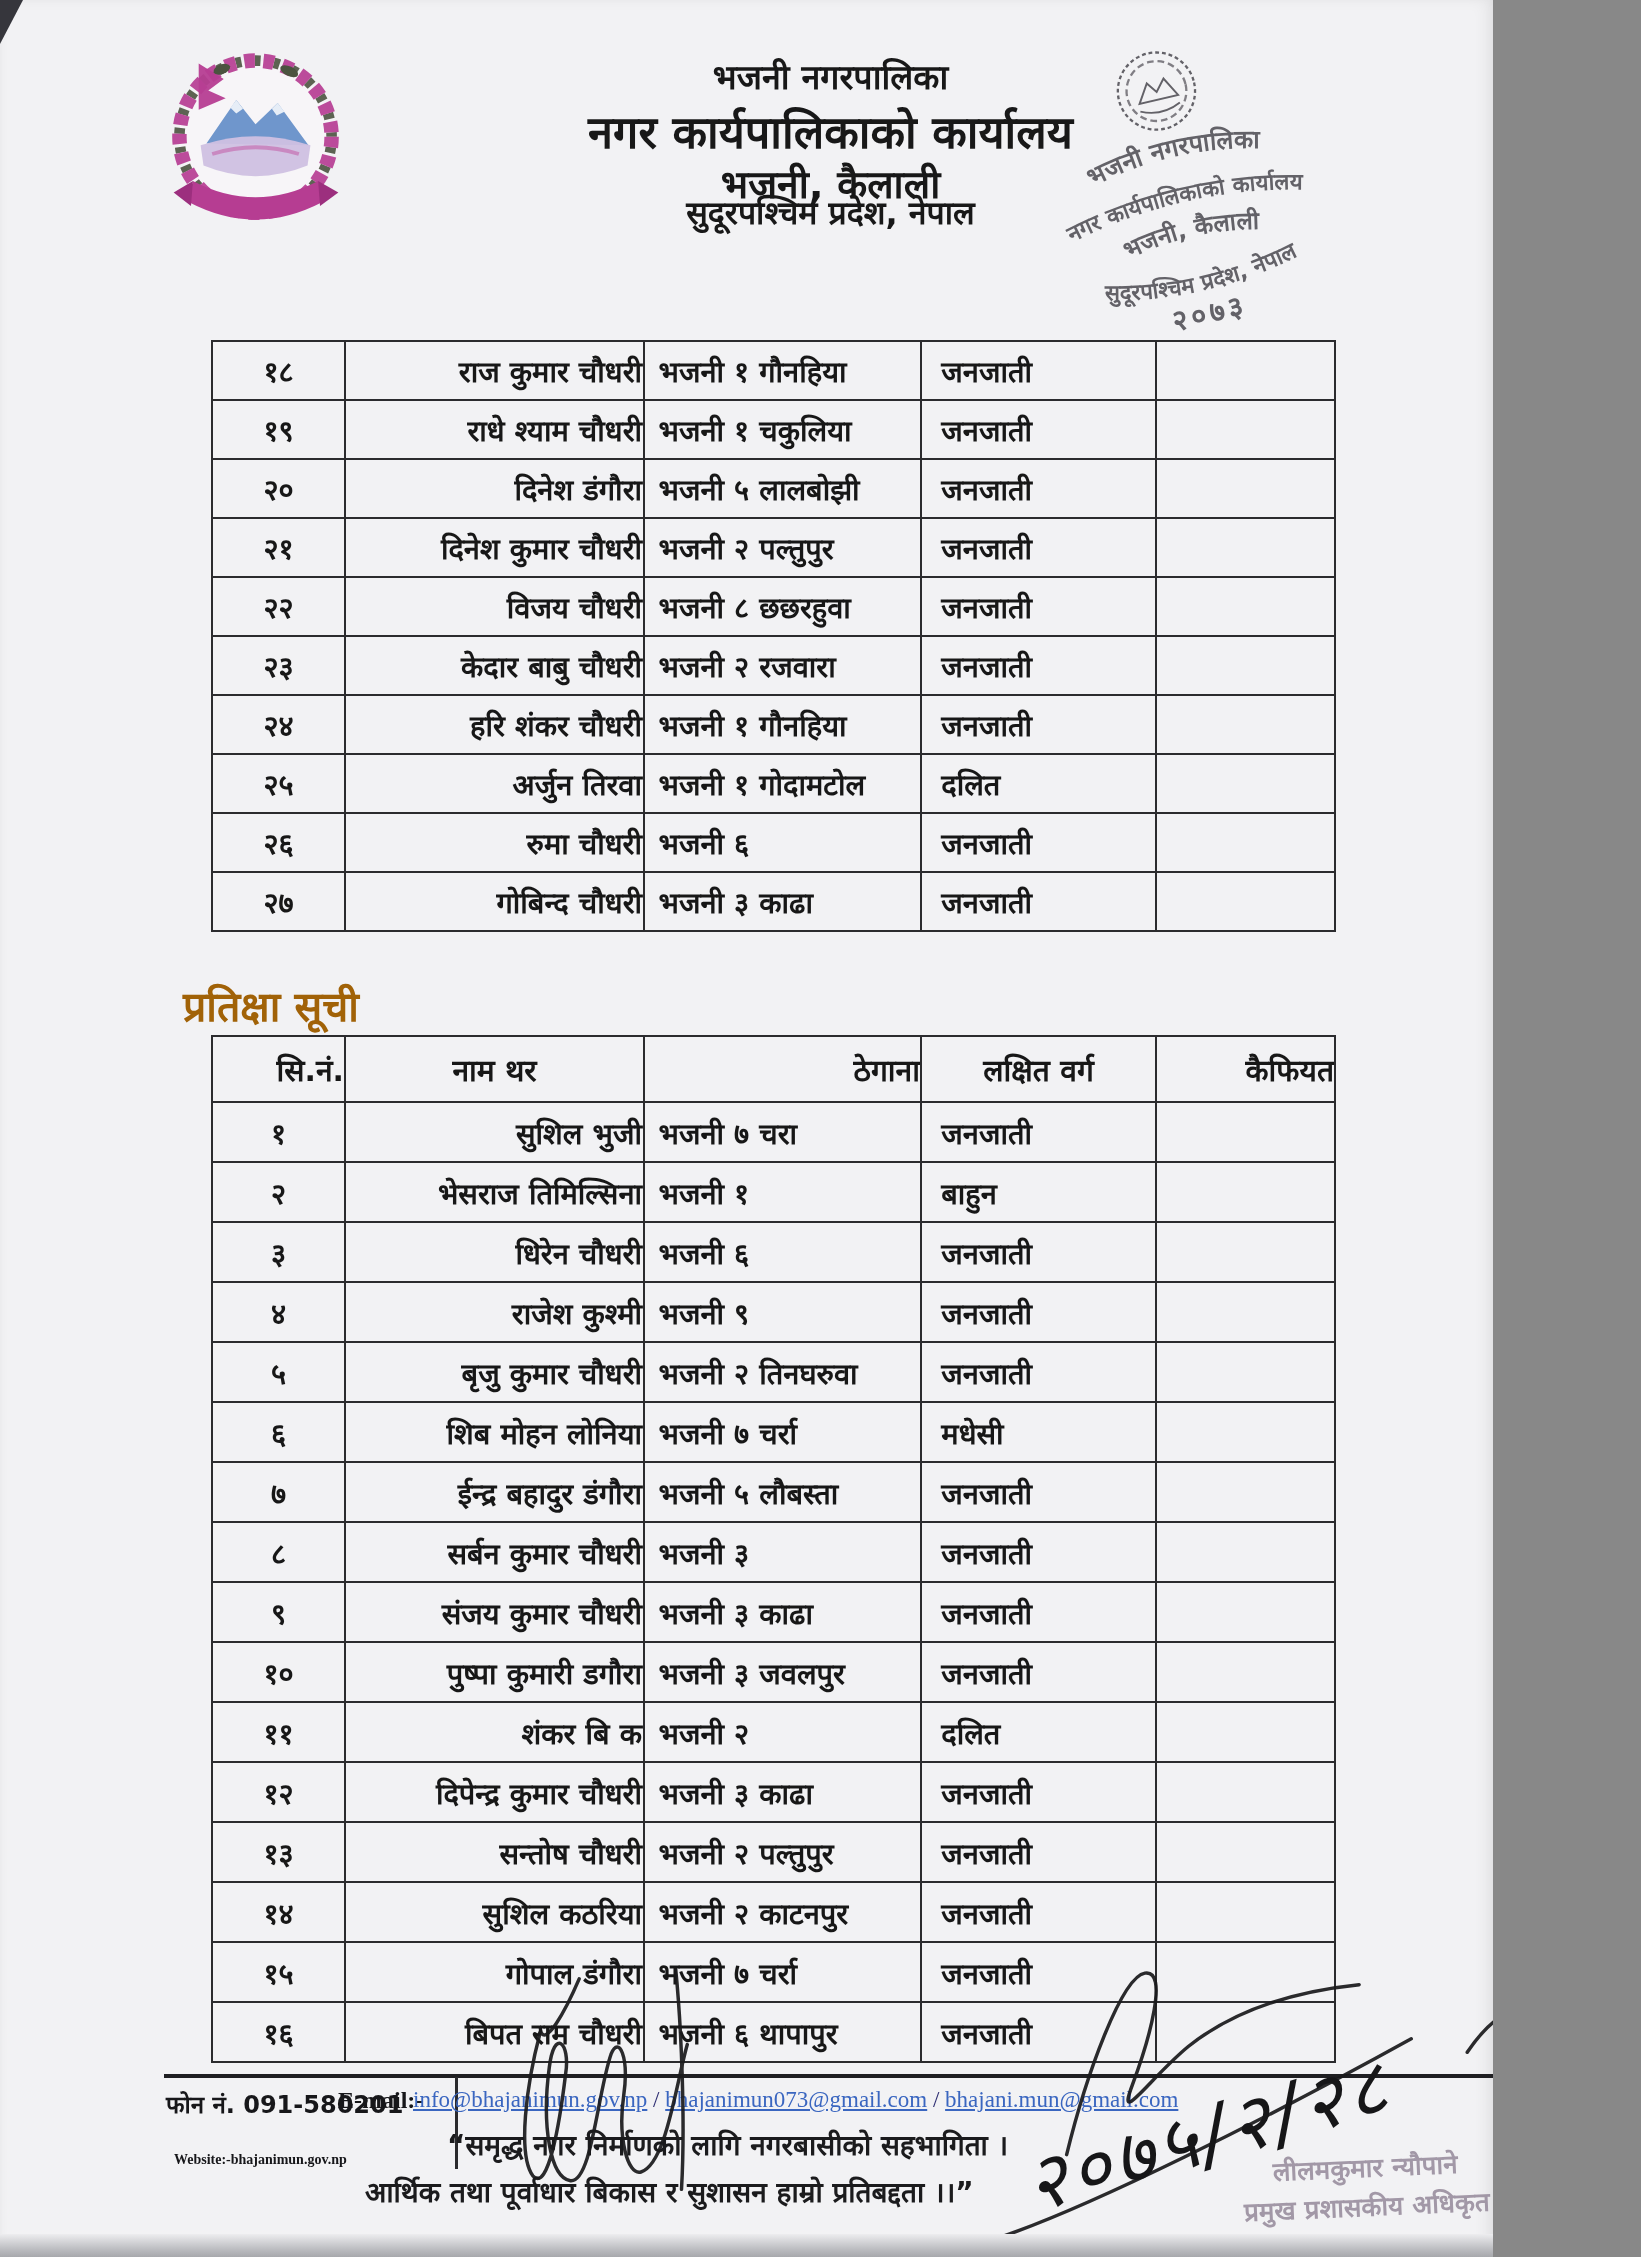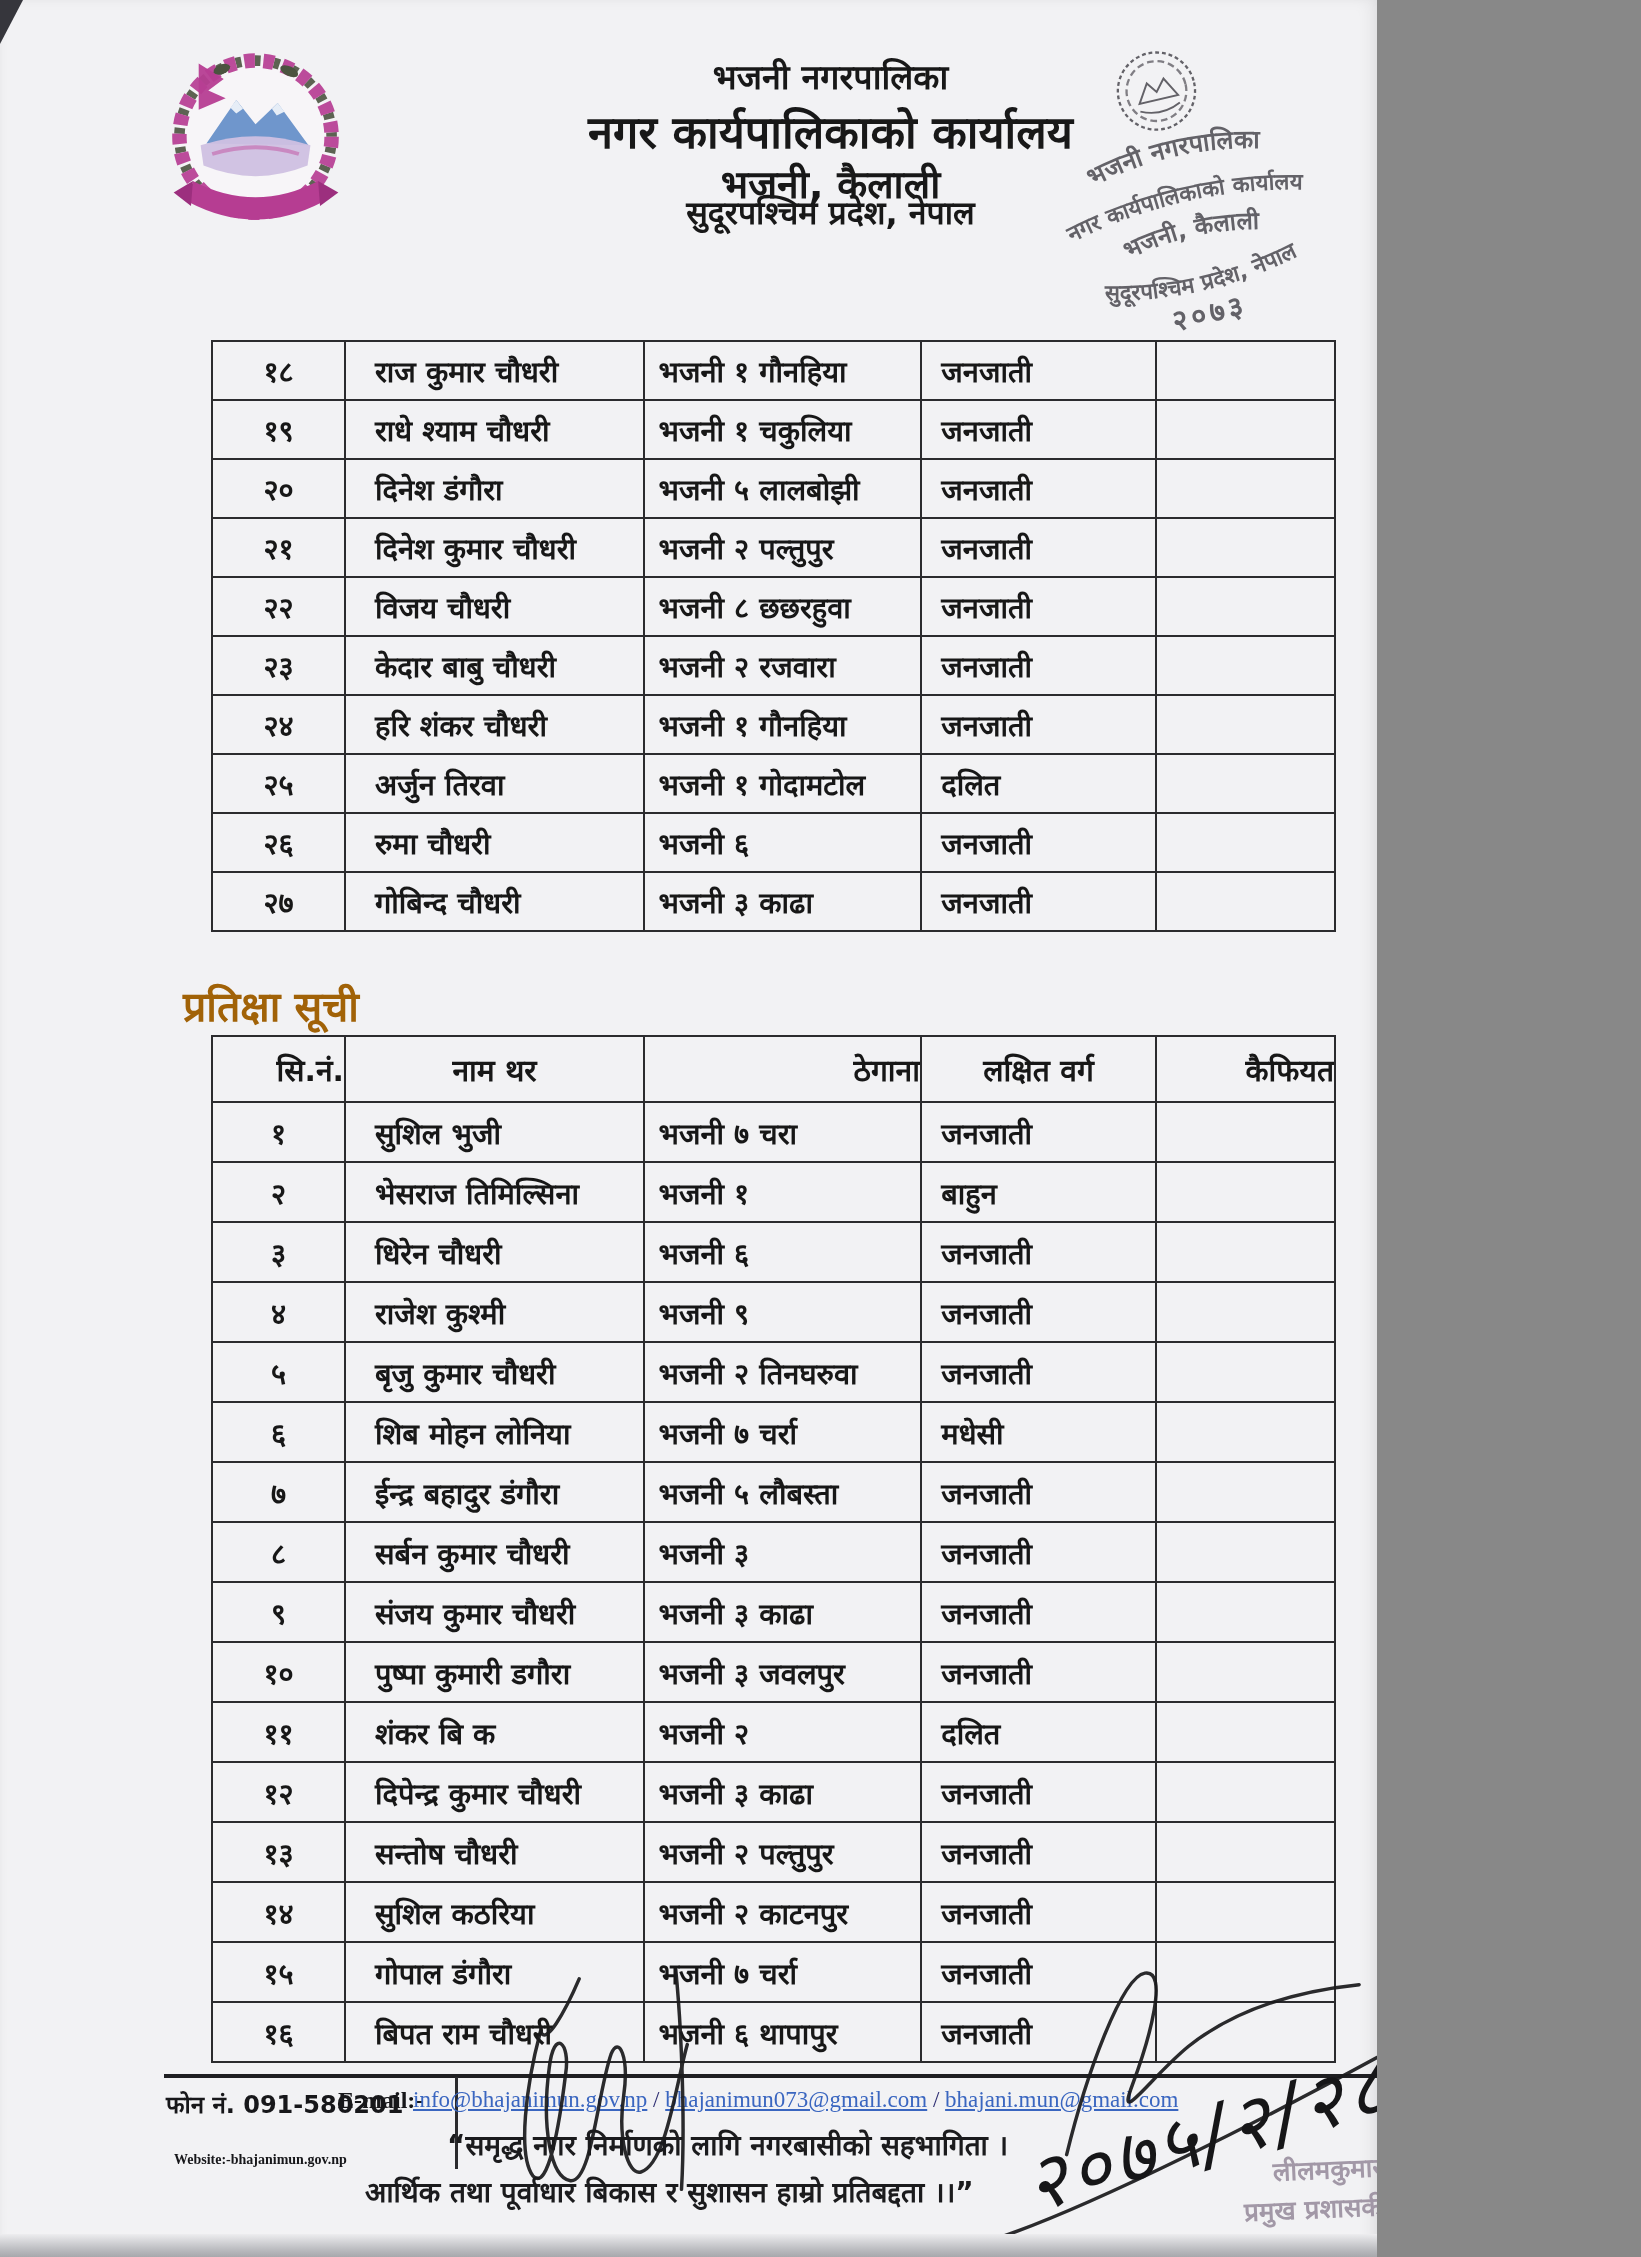--- a/index.html
+++ b/index.html
@@ -1,31 +1,31 @@
 <!DOCTYPE html>
 <html><head>
 <meta charset="utf-8">
 <style>
   html,body{margin:0;padding:0;background:#888;}
-  #page{position:relative;width:1377px;height:2257px;background:#f2f2f4;overflow:hidden;
+  #page{position:relative;width:1493px;height:2257px;background:#f2f2f4;overflow:hidden;
         font-family:"DejaVu Sans","Liberation Sans",sans-serif;color:#1b1b1d;
         box-shadow:inset -7.7px 0 13.5px rgba(0,0,0,.05), inset 0 -3.9px 9.7px rgba(0,0,0,.05);}
   .abs{position:absolute;}
   
   .hdr{left:290px;width:1081px;text-align:center;font-weight:bold;color:#181818;}
   #h1{top:53px;font-size:34px;}
   #h2{top:100px;font-size:45px;}
   #h3{top:156px;font-size:39px;}
   #h4{top:190px;font-size:32px;}
   
   table.doc{border-collapse:collapse;table-layout:fixed;background:transparent;margin-left:28px;}
   table.doc td, table.doc th{border:2.3px solid #2b2b2e;vertical-align:middle;
       font-size:29px;color:#171717;font-weight:600;overflow:hidden;white-space:nowrap;}
   table.doc .col-sn{width:133px;text-align:center;}
-  table.doc .col-name{width:299px;padding-left:29px;text-align:left;}
+  table.doc .col-name{width:299px;padding-left:29px;text-align:right;}
   table.doc .col-address{width:277px;padding-left:13.5px;text-align:left;}
   table.doc .col-category{width:235px;padding-left:19.3px;text-align:left;}
   table.doc .col-remark{width:179px;}
   #table1 td{height:55px;}
   #table2 td{height:56px;}
   #table2 th{height:64px;text-align:right;font-weight:bold;font-size:30px;padding:0;}
   #waitingTitle{left:183px;top:977px;font-size:41px;font-weight:bold;color:#a16207;}
   
   #rule{left:164px;top:2074px;width:1342px;height:3.9px;background:#1f1f22;}
   #vbar{left:455px;top:2077px;width:2.9px;height:92px;background:#2a2a2d;}

